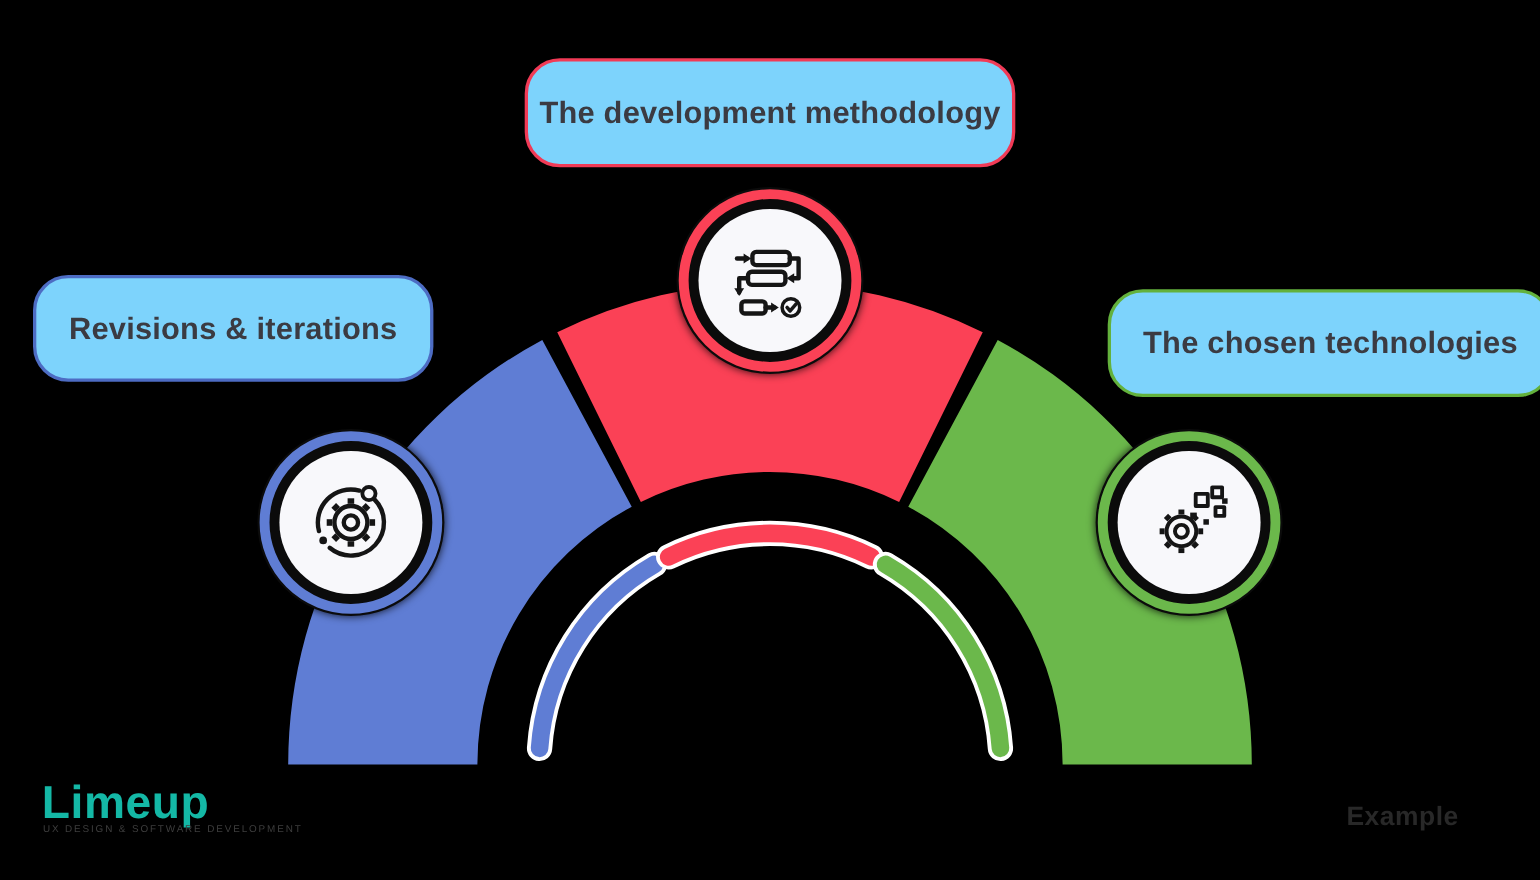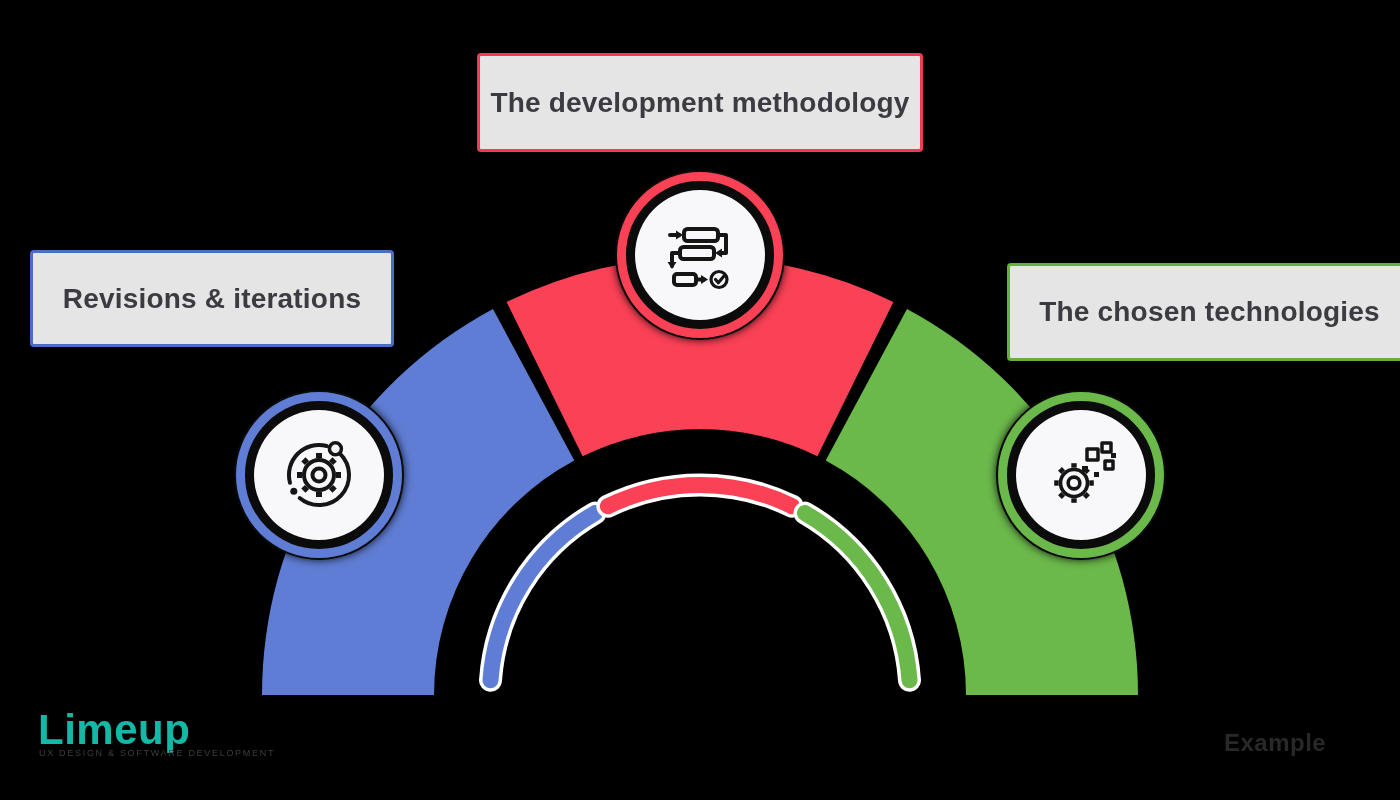--- a/index.html
+++ b/index.html
@@ -5,22 +5,22 @@
   html,body{margin:0;padding:0}
   body{
     width:1400px;height:800px;
     background:#000;
     position:relative;overflow:hidden;
     font-family:"Liberation Sans",sans-serif;
   }
   .label-box{
     position:absolute;
     display:flex;align-items:center;justify-content:center;
-    background:#e5e5e5;
-    border-radius:4px;
+    background:#7dd3fc;
+    border-radius:32px;
     box-sizing:border-box;
     filter:drop-shadow(0 4px 3px rgba(0,0,0,0.9));
   }
   .label-box span{
     font-size:28px;font-weight:600;color:#3B3B42;letter-spacing:.2px;white-space:nowrap;
   }
   .border-blue{border:3px solid #4D6CC3}
   .border-red{border:3px solid #F13A56}
   .border-green{border:3px solid #63B13C}
   #box-left{left:30px;top:250px;width:364px;height:97px}

